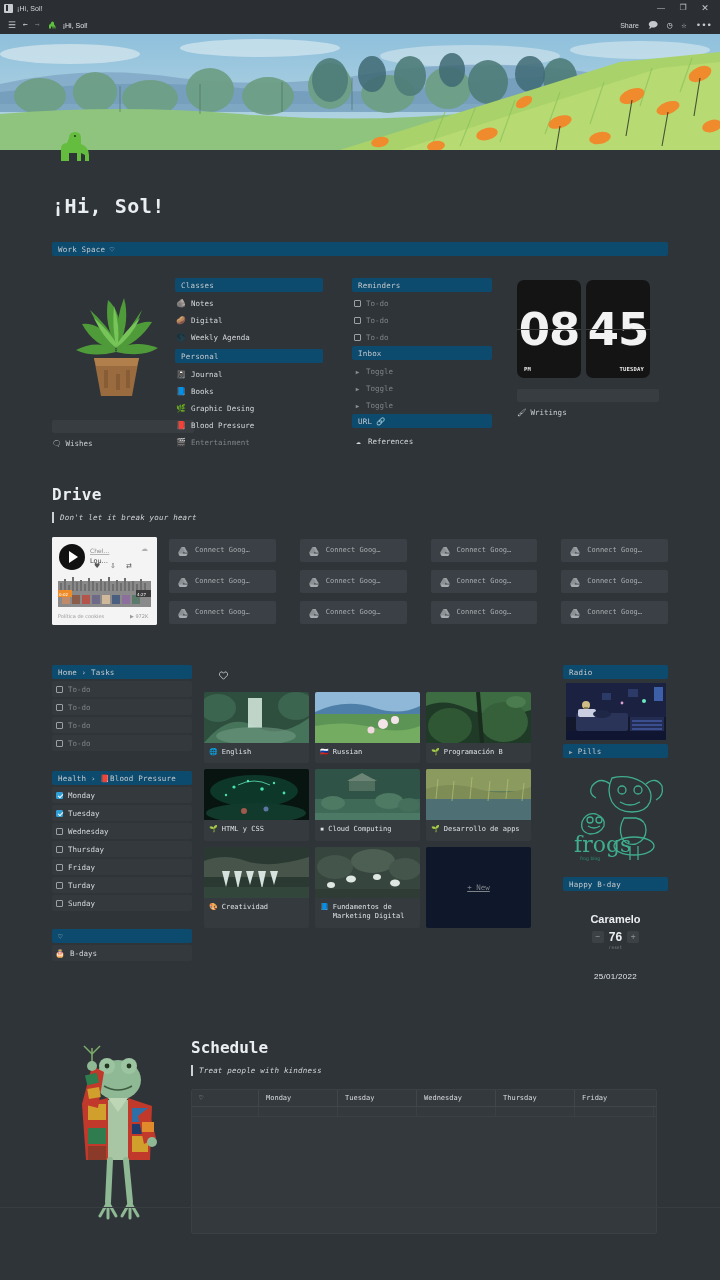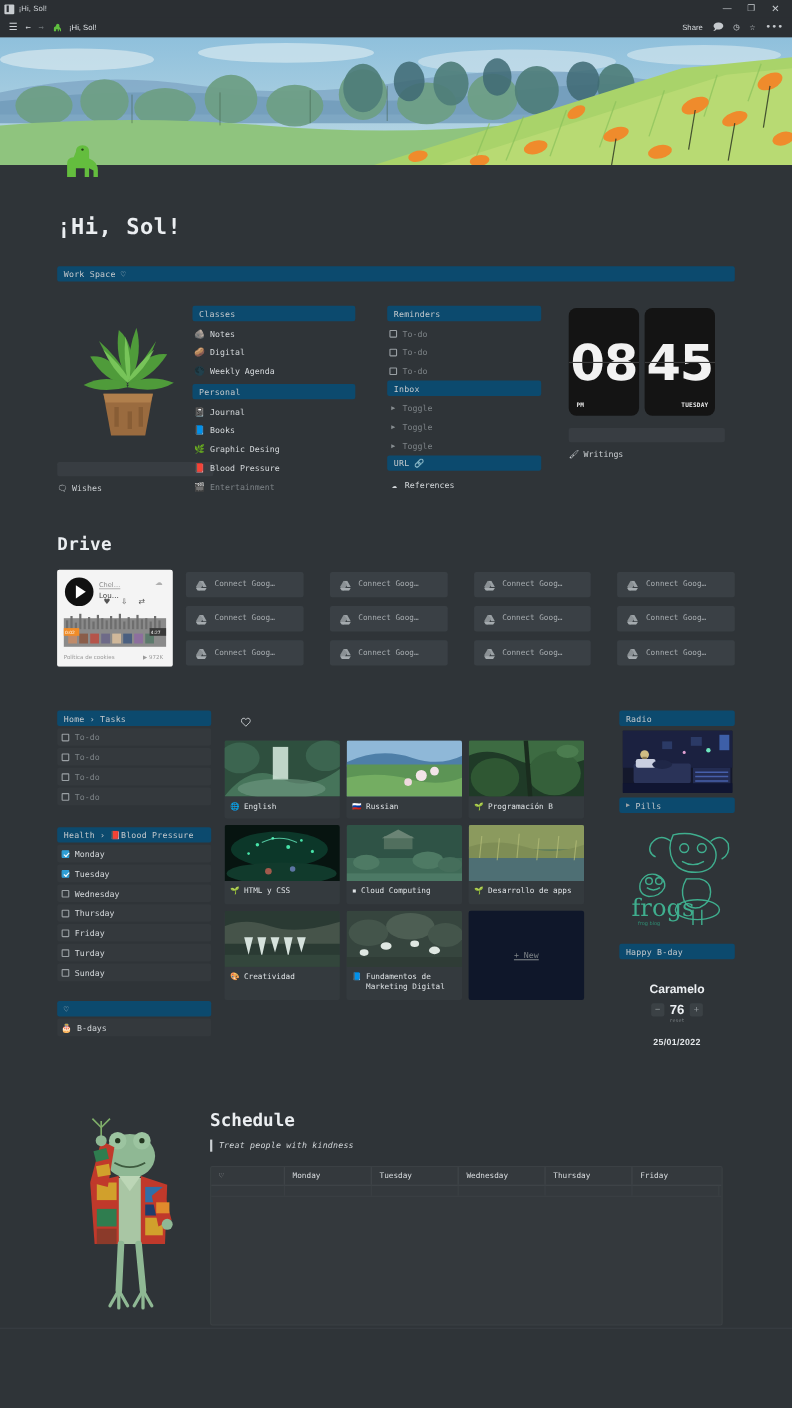--- a/index.html
+++ b/index.html
@@ -199,21 +199,21 @@
   .counter {
     margin-top:5px; display:flex; align-items:center; justify-content:center; gap:5px;
   }
   .cbtn {
     width:12px; height:12px; background:#3b4145; border-radius:2px; color:#8d9397;
     font-size:8px; display:flex; align-items:center; justify-content:center; line-height:1;
   }
   .cval { font-size:12px; font-weight:bold; color:#eceff2; font-family:"Liberation Sans",sans-serif; }
   .creset { text-align:center; font-size:4.5px; color:#777d81; margin-top:1px; }
   .cdate {
-    margin-top:12px; text-align:center; font-size:8px; font-weight:bold; color:#e4e7ea;
+    margin-top:22px; text-align:center; font-size:8px; font-weight:normal; color:#e4e7ea;
     font-family:"Liberation Sans",sans-serif; letter-spacing:.3px;
   }
 
   
   .schedule { margin-top:57px; display:flex; gap:14px; }
   .sch-frog { width:125px; flex:0 0 125px; padding-top:4px; }
   .sch-body { flex:1; }
   .sch-title { font-size:16px; font-weight:bold; color:#ebeef1; }
   .table {
     margin-top:13px; background:#34393d; border-radius:2px; width:466px; height:145px;
@@ -489,20 +489,24 @@
           <div class="lbl-row">
             <span>🖌</span>
             <span>Writings</span>
           </div>
         </div>
       </div>
     </div>
 
     <div style="margin-top:34px">
       <div class="sect-title">Drive</div>
+      <div class="quote">
+        <div class="bar-l"></div>
+        <div class="txt">Don't let it break your heart</div>
+      </div>
 
       <div class="drive-row">
 
         <div class="sc-player">
           <svg viewBox="0 0 105 88" width="105" height="88">
             <rect width="105" height="88" fill="#f4f4f4"></rect>
             <circle cx="20" cy="20" r="13" fill="#111"></circle>
             <path d="M17 14 L26 20 L17 26 Z" fill="#fff"></path>
             <text x="38" y="16" font-family="DejaVu Sans" font-size="6" fill="#8b8b8b" text-decoration="underline">Chel…</text>
             <text x="38" y="26" font-family="DejaVu Sans" font-size="6.5" fill="#444">Lou…</text>

